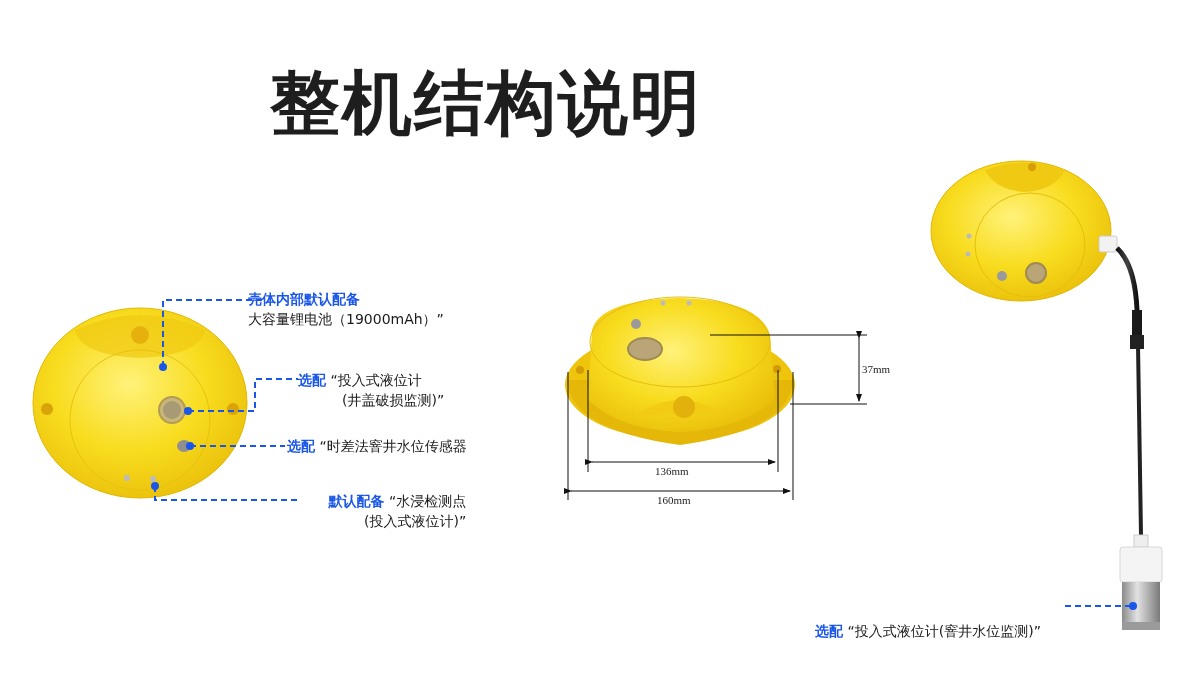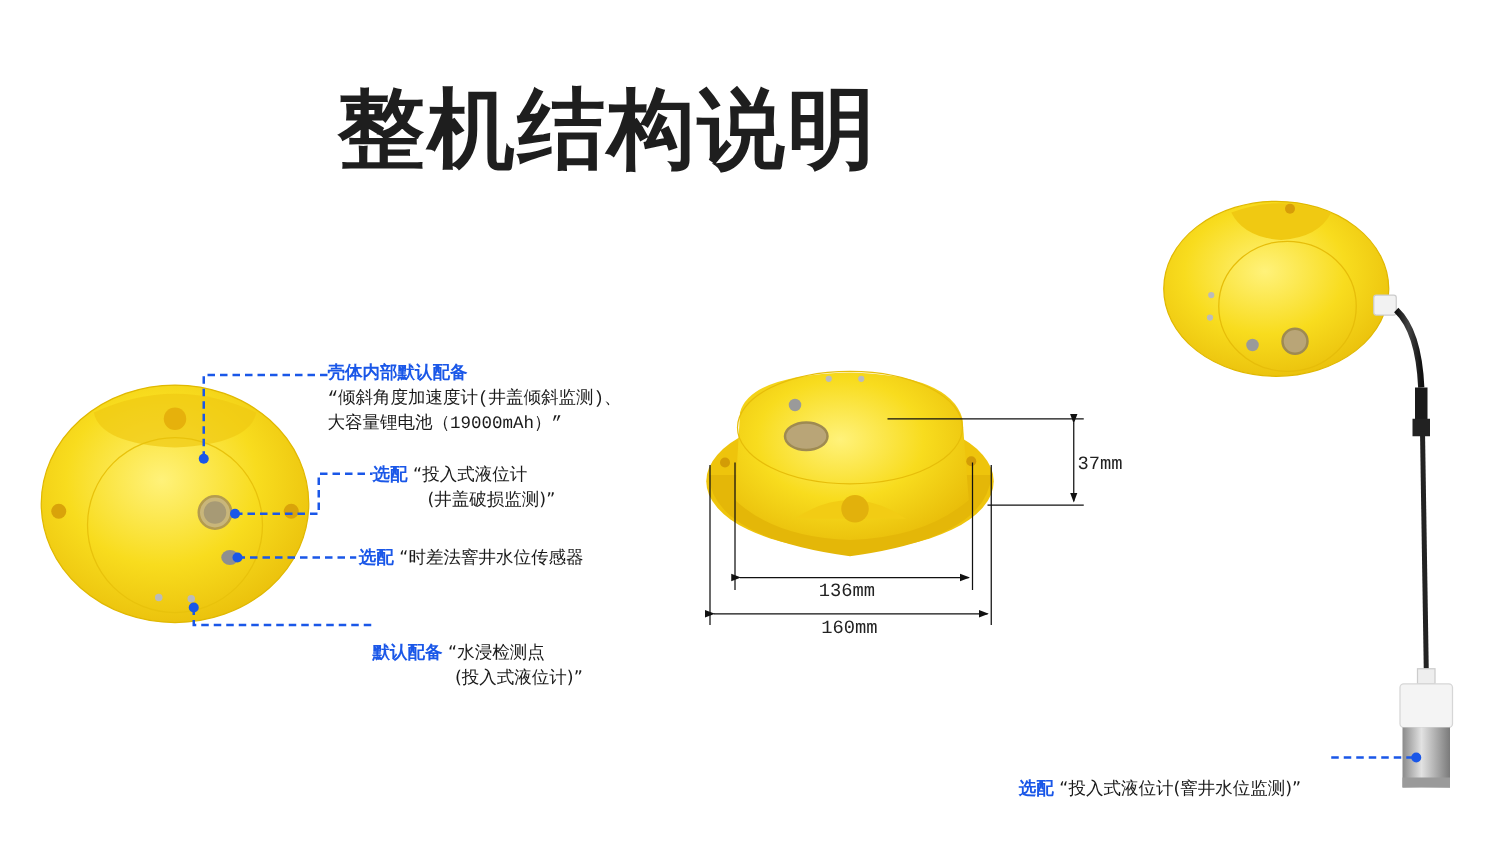--- a/index.html
+++ b/index.html
@@ -3,21 +3,21 @@
 <meta charset="utf-8">
 <style>
   html, body { margin: 0; padding: 0; background: #ffffff; }
   body { width: 1200px; height: 678px; position: relative; overflow: hidden;
          font-family: "DejaVu Sans", "Liberation Sans", sans-serif; color: #222; }
   .abs { position: absolute; }
   .title { left: 0; width: 972px; top: 58px; text-align: center; font-size: 70px; font-weight: bold;
            color: #1e1e1e; letter-spacing: 2px; line-height: 90px; }
   .label { font-size: 14px; line-height: 20px; color: #1a1a1a; white-space: nowrap; }
   .label .tag { color: #1a57e8; font-weight: bold; }
-  .dim { font-family: Liberation Mono, monospace; font-size: 15px; color: #222; }
+  .dim { font-family: Liberation Serif, serif; font-size: 11px; color: #222; }
   svg { position: absolute; left: 0; top: 0; }
 </style>
 </head>
 <body>
 
 <div class="abs title">整机结构说明</div>
 
 <svg width="1200" height="678" viewBox="0 0 1200 678">
   <defs>
     <radialGradient id="yg" cx="45%" cy="40%" r="65%">
@@ -113,36 +113,35 @@
     <rect x="1122" y="582" width="38" height="48" fill="url(#steel)"></rect>
     <rect x="1122" y="622" width="38" height="8" fill="#9a9a9a"></rect>
   </g>
 
   <g>
     <line x1="1065" y1="606" x2="1130" y2="606" stroke="#1a57e8" stroke-width="2" stroke-dasharray="6,4"></line>
     <circle cx="1133" cy="606" r="4" fill="#1a57e8"></circle>
   </g>
 </svg>
 
-<div class="abs label" style="left:262px; top:289px;font-family:Liberation Mono, monospace;">
+<div class="abs label" style="left:248px; top:289px;">
   <div><span class="tag">壳体内部默认配备</span></div>
-  <div>“倾斜角度加速度计(井盖倾斜监测)、</div>
   <div>大容量锂电池（19000mAh）”</div>
 </div>
 
 <div class="abs label" style="left:298px; top:370px;">
   <div><span class="tag">选配</span>&nbsp;<span>“投入式液位计</span></div>
   <div style="padding-left:44px;">(井盖破损监测)”</div>
 </div>
 
 <div class="abs label" style="left:287px; top:436px;">
   <div><span class="tag">选配</span>&nbsp;<span>“时差法窨井水位传感器</span></div>
 </div>
 
-<div class="abs label" style="left:298px; top:512px;">
+<div class="abs label" style="left:298px; top:491px;text-align:right;">
   <div><span class="tag">默认配备</span>&nbsp;<span>“水浸检测点</span></div>
   <div style="padding-left:66px;">(投入式液位计)”</div>
 </div>
 
 <div class="abs dim" style="left:862px; top:363px;">37mm</div>
 <div class="abs dim" style="left:655px; top:465px;">136mm</div>
 <div class="abs dim" style="left:657px; top:494px;text-align:right;">160mm</div>
 
 <div class="abs label" style="left:815px; top:621px;">
   <span class="tag">选配</span>&nbsp;<span>“投入式液位计(窨井水位监测)”</span>

